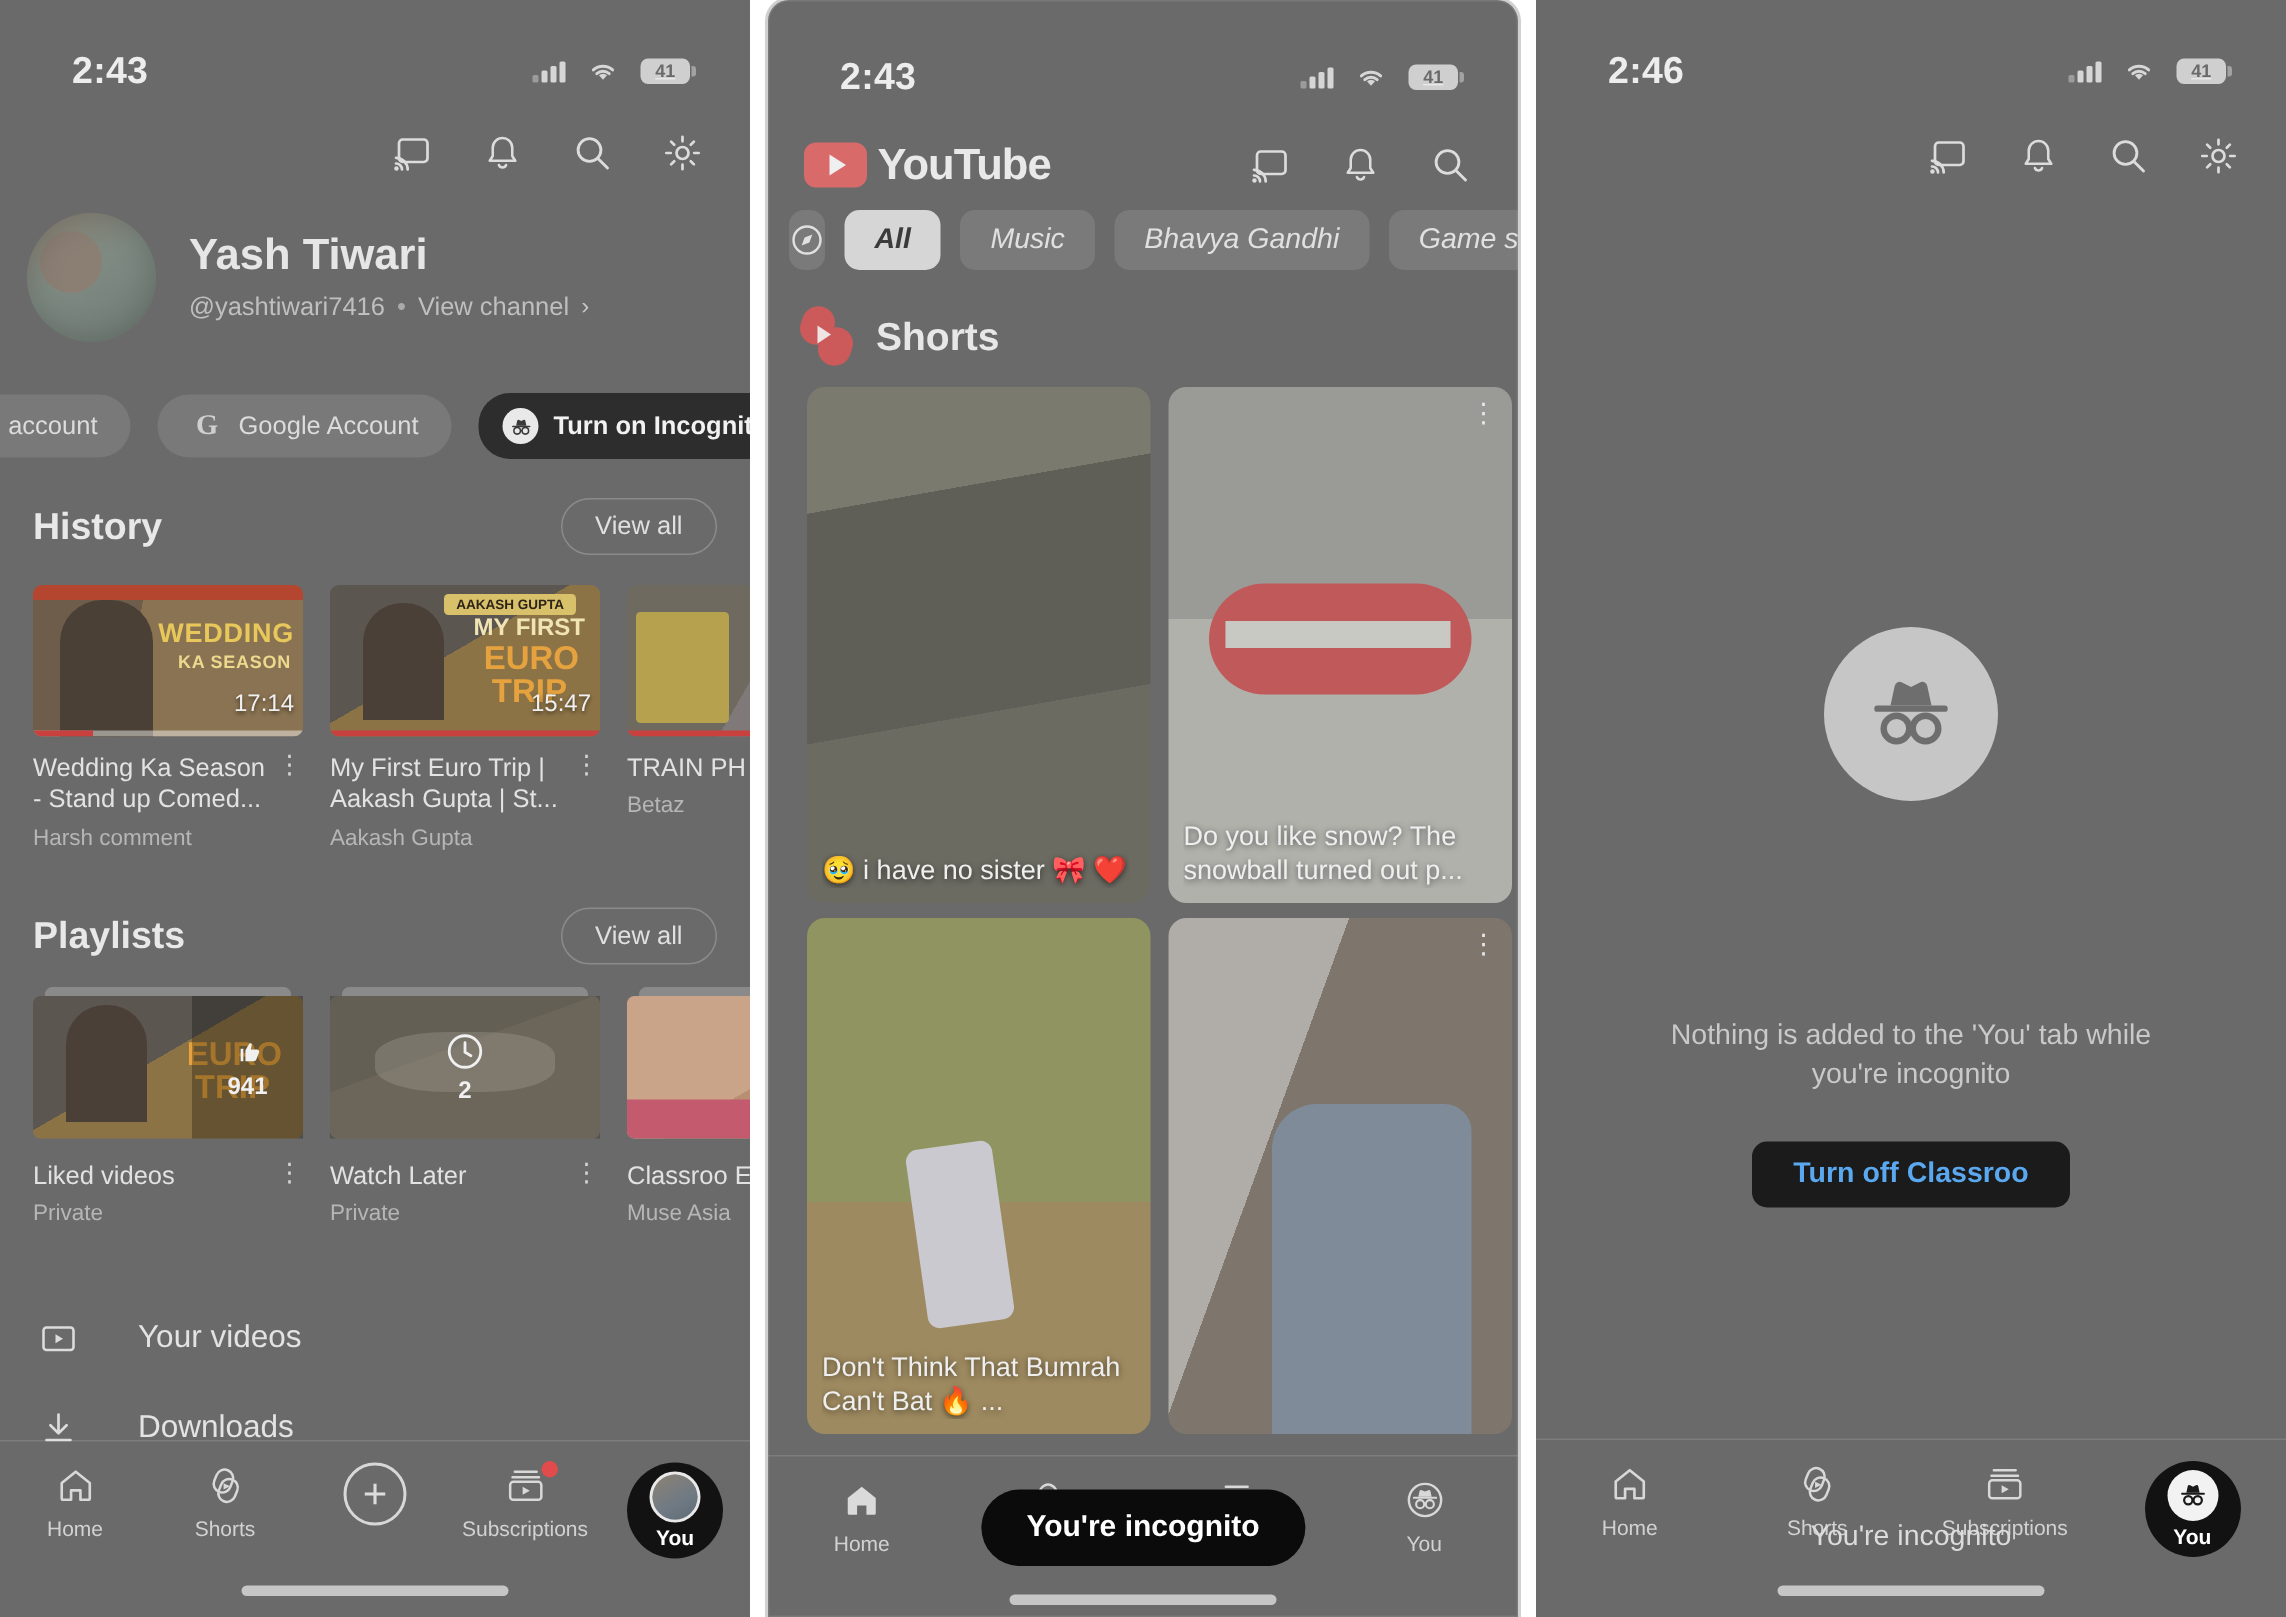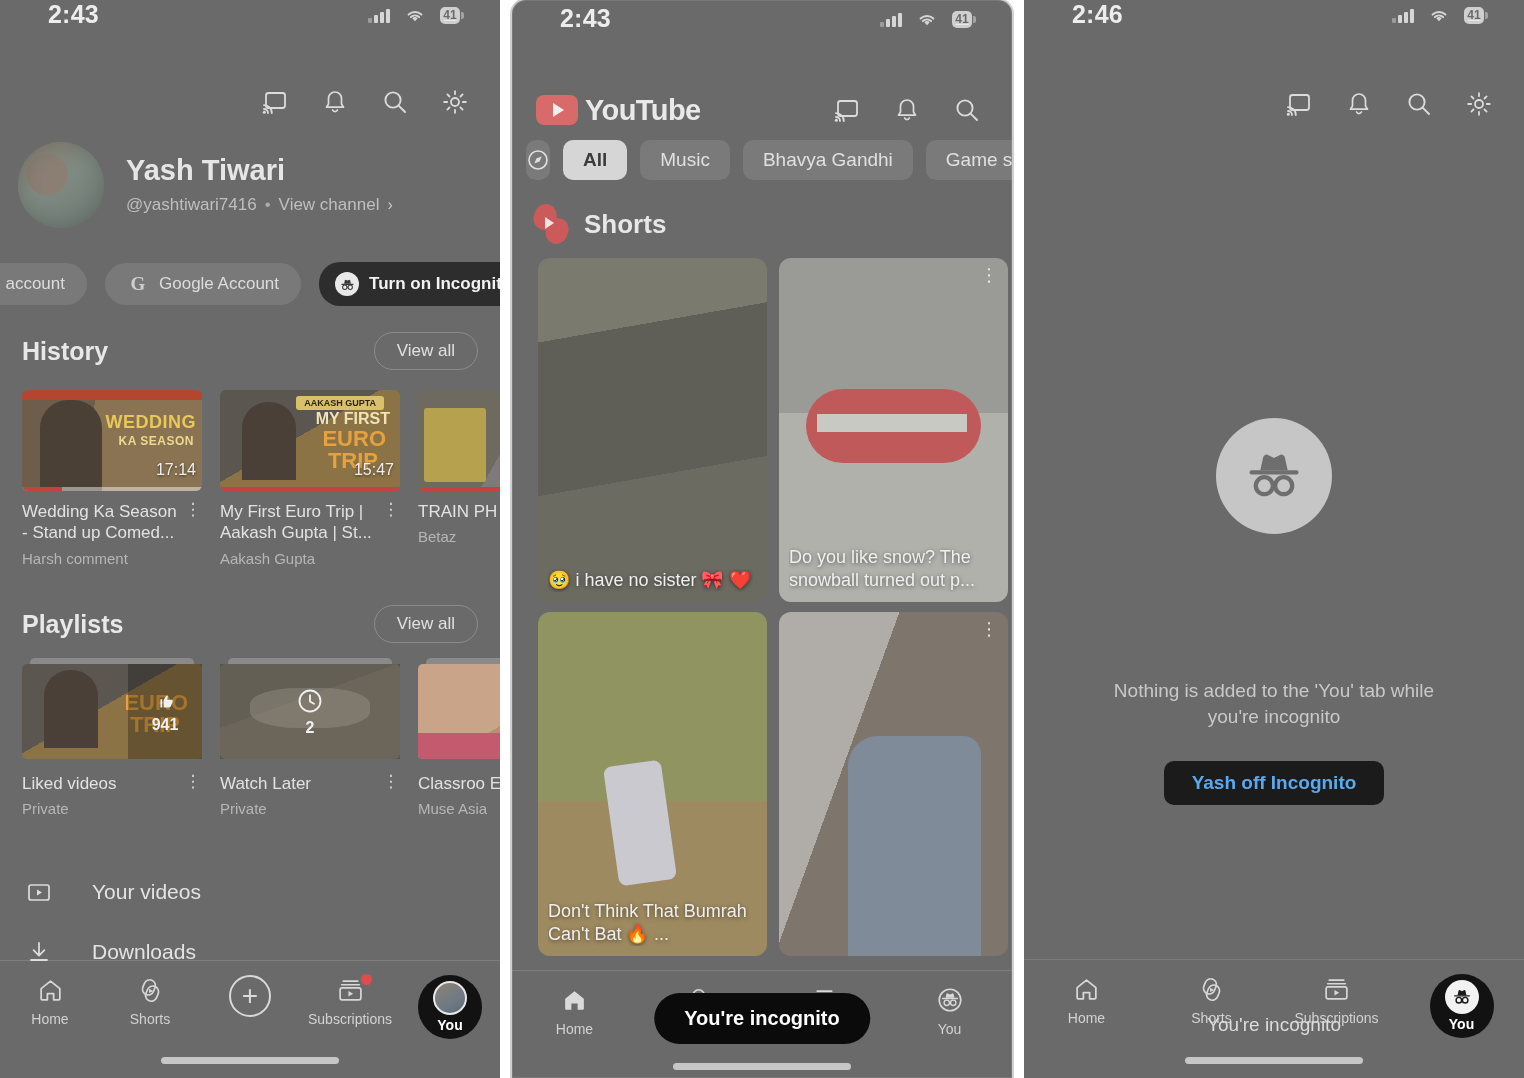--- a/index.html
+++ b/index.html
@@ -27,40 +27,40 @@
   #panel-mid    { left: 512px; width: 500px; height: 1078px;
                   border-radius: 14px 14px 0 0;
                   box-shadow: inset 0 0 0 1px rgba(255,255,255,0.10),
                               0 0 0 2px rgba(120,120,120,0.35); }
   #panel-right  { left: 1024px; width: 500px; height: 1078px; }
 
   
   .statusbar {
     position: absolute; left: 0; right: 0; top: 0;
     height: 62px;
-    display: flex; align-items: flex-start;
+    display: flex; align-items: flex-end;
     justify-content: space-between;
     padding: 0 40px 0 48px;
   }
   #panel-mid .statusbar { top: 4px; }
   .sb-time {
     font-size: 25px; font-weight: 700; letter-spacing: 0.2px;
     color: #ededed;
   }
   .sb-right { display: flex; align-items: center; gap: 10px; }
   .sig { display: flex; align-items: flex-end; gap: 2px; height: 15px; }
   .sig i { display:block; width: 4px; background: #d6d6d6; border-radius: 1px; }
   .sig i:nth-child(1){ height: 5px;  background:#9b9b9b; }
   .sig i:nth-child(2){ height: 8px; }
   .sig i:nth-child(3){ height: 11px; }
   .sig i:nth-child(4){ height: 14px; }
   .wifi svg { display:block; }
   .batt {
     position: relative;
-    width: 20px; height: 17px;
+    width: 33px; height: 17px;
     border-radius: 5px;
     background: #cfcfcf;
     display:flex; align-items:center; justify-content:center;text-decoration:underline;
   }
   .batt span { font-size: 12px; font-weight: 700; color: #6a6a6a; }
   .batt::after{
     content:""; position:absolute; right:-4px; top:5px;
     width:3px; height:7px; border-radius:0 2px 2px 0;
     background: rgba(207,207,207,0.55);
   }
@@ -240,21 +240,21 @@
   }
 
   .home-indicator{
     position:absolute; bottom: 14px; left:50%; transform:translateX(-50%);
     width: 178px; height: 7px; border-radius: 4px; background: rgba(230,230,230,0.75);
   }
 
   
   .filterrow {
     position:absolute; left: 14px; right:0; top: 140px;
-    display:flex; align-items:center; gap: 13px;
+    display:flex; align-items:center; gap: 13px; font-style: italic;
   }
   .fchip{
     height: 40px; border-radius: 10px; background: rgba(255,255,255,0.11);
     display:flex; align-items:center; padding: 0 20px;
     font-size: 19px; color:#e0e0e0; white-space:nowrap;
   }
   .fchip.compass{ width: 50px; padding:0; justify-content:center; }
   .fchip.active{ background:#d6d6d6; color:#3b3b3b; font-weight:600; }
 
   
@@ -826,21 +826,21 @@
         <svg width="74" height="74" viewBox="0 0 26 26">
             <path d="M9.2 6.4 8.2 11h9.6l-1-4.6a1.2 1.2 0 0 0-1.7-.8L13 6.7l-2.1-1.1a1.2 1.2 0 0 0-1.7.8z" fill="#6e6e6e"></path>
             <rect x="4.4" y="11" width="17.2" height="1.5" rx=".7" fill="#6e6e6e"></rect>
             <circle cx="9.6" cy="16.4" r="3" stroke="#6e6e6e" stroke-width="1.5" fill="none"></circle>
             <circle cx="16.4" cy="16.4" r="3" stroke="#6e6e6e" stroke-width="1.5" fill="none"></circle>
             <path d="M12.5 16.4h1" stroke="#6e6e6e" stroke-width="1.5"></path>
           </svg>
       </div>
       <div class="empty-msg">Nothing is added to the 'You' tab while you're incognito</div>
       <div class="btn-dark">
-        <span>Yash off Incognito</span>
+        <span>Turn off Classroo</span>
       </div>
     </div>
 
     <div class="divider-line" style="bottom:118px;"></div>
     <div class="tabbar" style="height:118px;border-top:none;">
       <div class="tab">
         <span class="ic">
           <svg width="27" height="27" viewBox="0 0 26 26">
               <path d="M4 11.2 13 4l9 7.2V21a1 1 0 0 1-1 1h-5v-6h-6v6H5a1 1 0 0 1-1-1z" stroke="#d8d8d8" stroke-width="1.7" fill="none" stroke-linejoin="round"></path>
             </svg>

